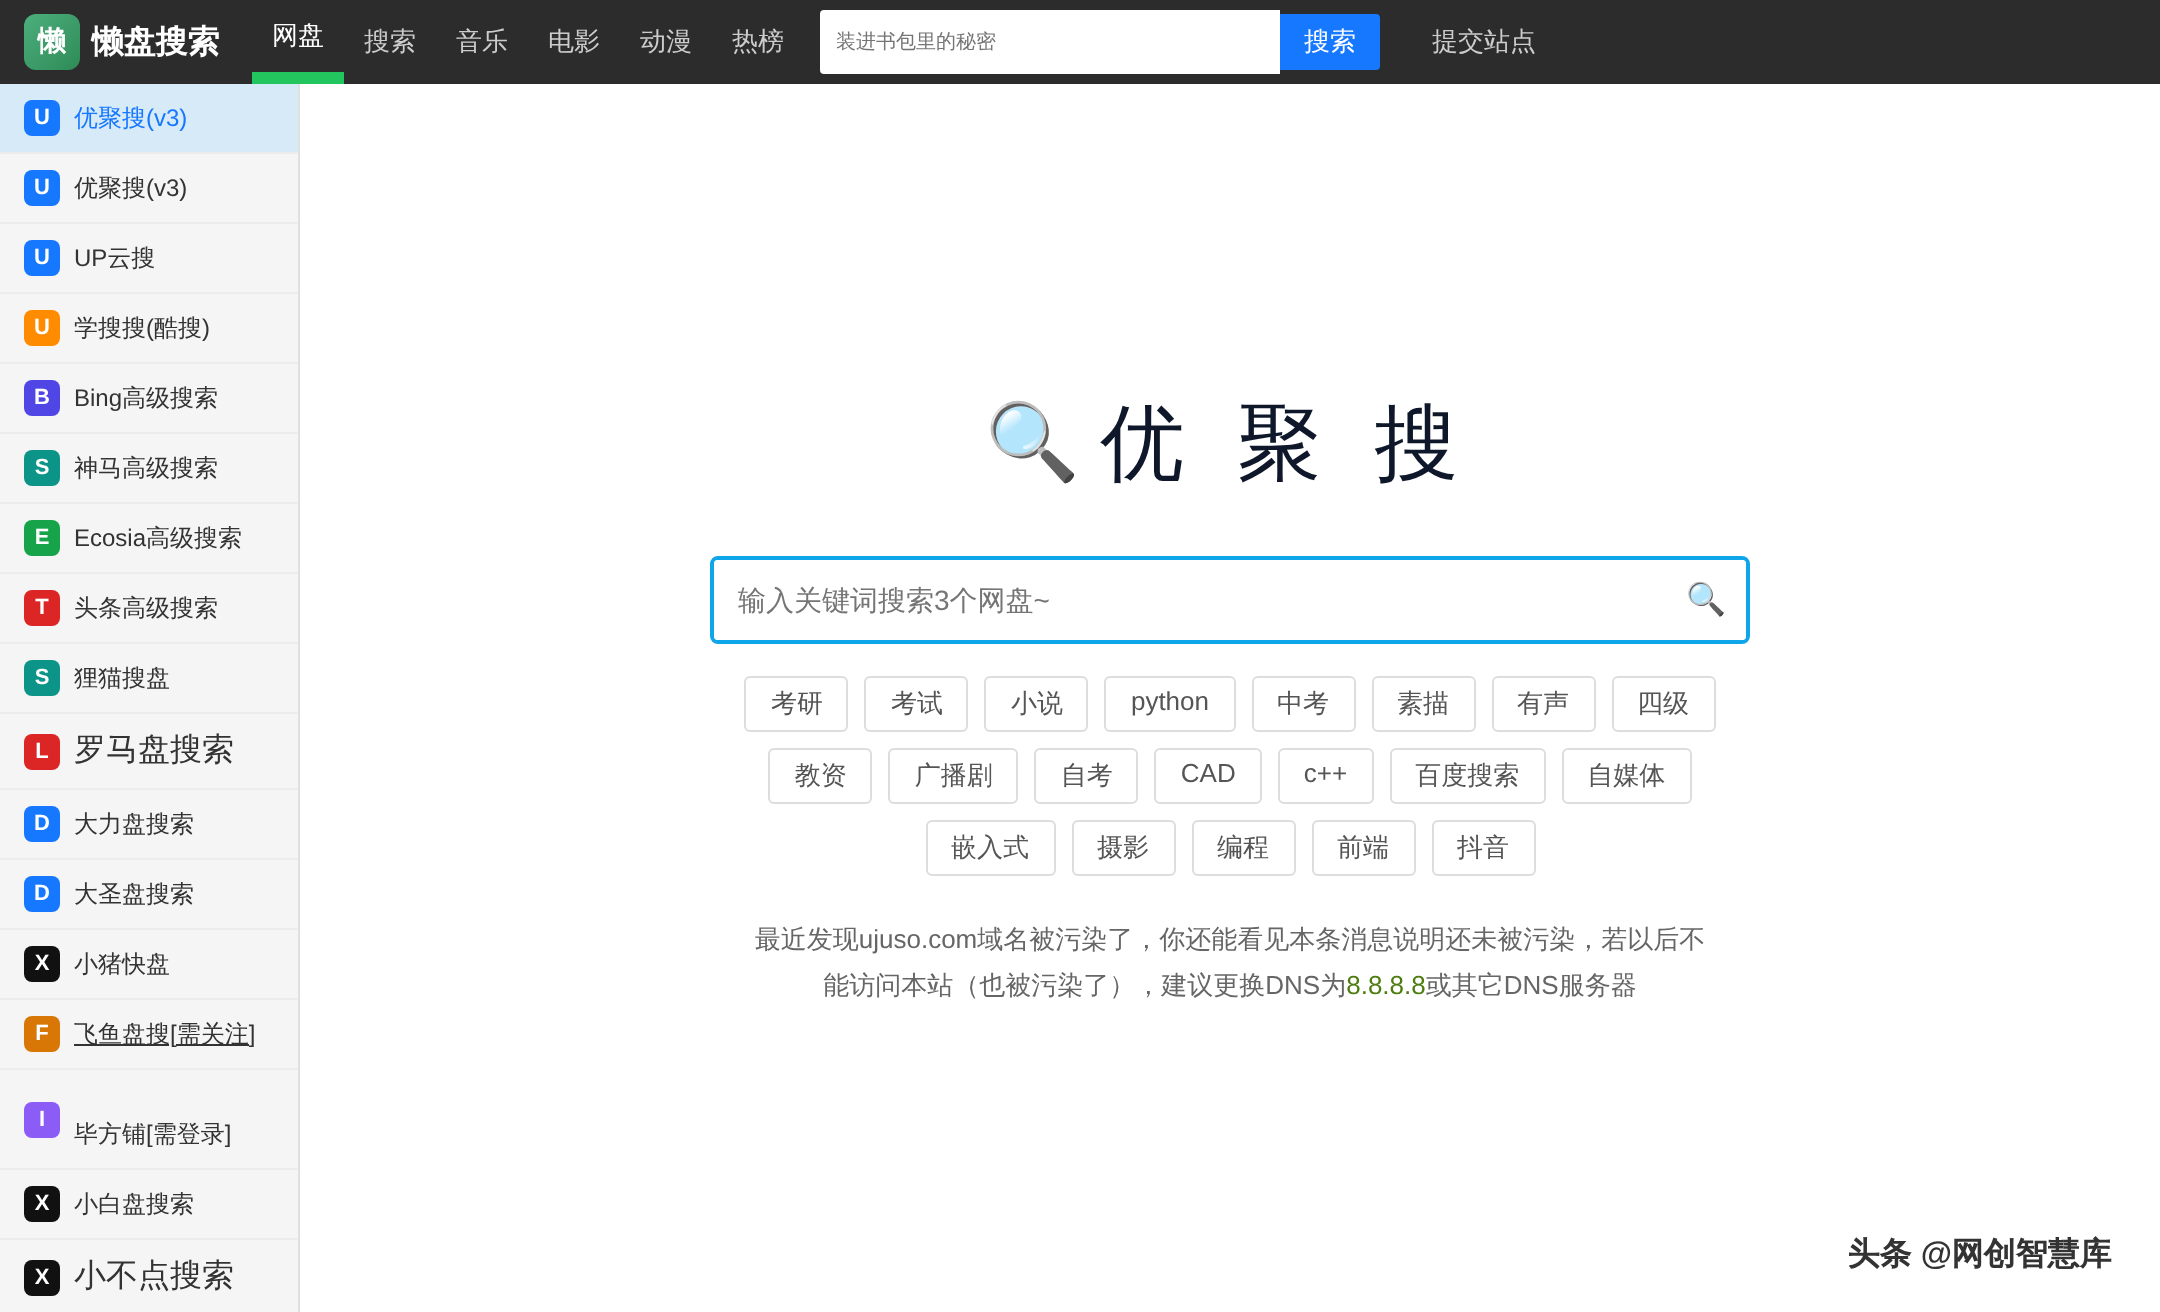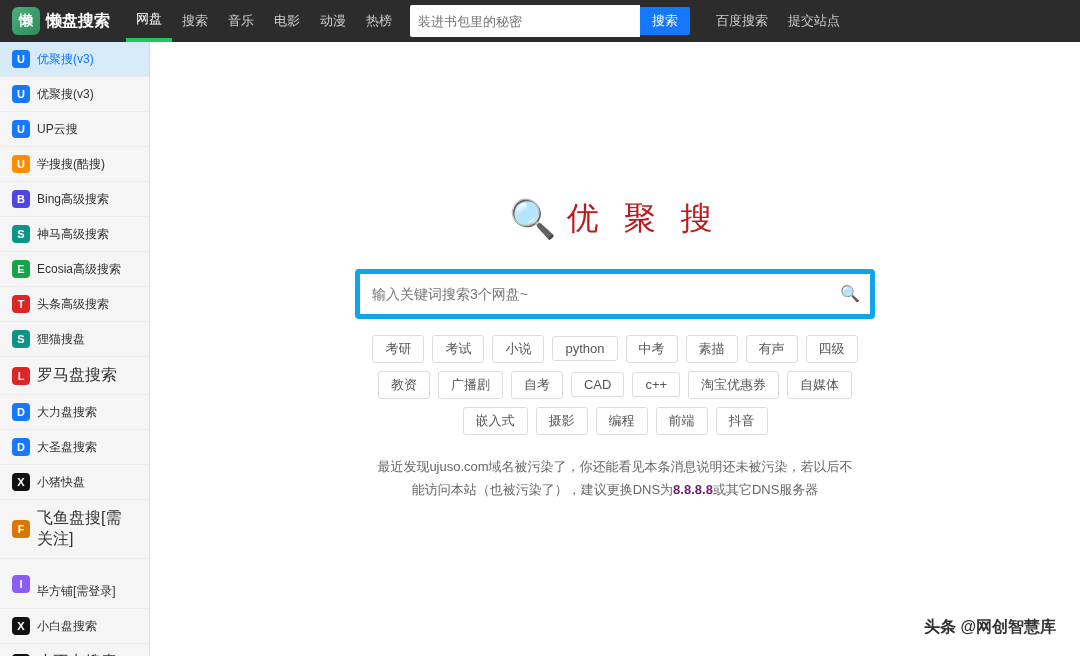--- a/index.html
+++ b/index.html
@@ -33,34 +33,34 @@
     }
     .nav-link {
       color: #ccc;
       font-size: 13px;
       padding: 0 10px;
       cursor: pointer;
       height: 42px;
       display: flex; align-items: center;
       text-decoration: none;
     }
-    .nav-link.active { color: #fff; border-bottom: 4px solid #22c55e; text-align: center; }
+    .nav-link.active { color: #fff; border-bottom: 6px solid #22c55e; text-align: center; }
     #search-bar-top {
       display: flex;
       align-items: center;
       margin-left: 8px;
       flex: 1;
       max-width: 280px;
     }
     #search-input-top {
       flex: 1;
       height: 28px;
       border: none;
       padding: 16px 8px;
-      font-size: 13px;
+      font-size: 10px;
       background: #fff;
       outline: none;
       border-radius: 2px 0 0 2px;
     }
     #search-btn-top {
       height: 28px;
       padding: 0 12px;
       background: #1677ff;
       color: #fff;
       border: none;
@@ -150,30 +150,31 @@
       display: flex;
       align-items: center;
       gap: 10px;
       margin-bottom: 28px;
     }
     #engine-logo {
       font-size: 38px;
       color: #555;
     }
     #engine-name {
-      font-size: 32px;
+      font-size: 42px;
       font-weight: 300;
-      color: #b91c1c;
+      color: #0f172a;
       letter-spacing: 8px;
+      font-family: Liberation Serif, serif;
     }
 
     #main-search-bar {
       display: flex;
       width: 100%;
-      border: 5px solid #0ea5e9;
+      border: 2px solid #0ea5e9;
       border-radius: 4px;
       overflow: hidden;
       margin-bottom: 16px;
     }
     #main-search-input {
       flex: 1;
       height: 40px;
       padding: 0 12px;
       border: none;
       outline: none;
@@ -191,42 +192,41 @@
       cursor: pointer;
     }
 
     #tags-area {
       display: flex;
       flex-wrap: wrap;
       gap: 8px;
       justify-content: center;
       margin-bottom: 20px;
       width: 100%;
-      align-items: center;
     }
     .tag {
       border: 1px solid #ddd;
       border-radius: 3px;
       padding: 4px 12px;
       font-size: 13px;
       color: #555;
       cursor: pointer;
       background: #fff;
     }
 
     #notice-area {
       text-align: center;
       font-size: 13px;
       color: #666;
       line-height: 1.8;
       max-width: 480px;
     }
     #notice-area .dns {
-      color: #701a75;
-      font-weight: bold;
+      color: #4d7c0f;
+      font-weight: normal;
     }
 
     
     #watermark {
       position: absolute;
       bottom: 18px;
       right: 24px;
       font-size: 16px;
       color: #333;
       font-weight: bold;
@@ -249,21 +249,20 @@
       <a class="nav-link">动漫</a>
       <a class="nav-link">热榜</a>
     </div>
 
   <div id="search-bar-top">
     <input id="search-input-top" placeholder="装进书包里的秘密" style="">
     <button id="search-btn-top">搜索</button>
   </div>
 
   <div id="extra-links">
-  <span class="extra-link">百度搜索</span>
       <span class="extra-link">提交站点</span>
     </div>
 </div>
 
 <div id="main-layout">
 
   <div id="sidebar">
   <div class="sidebar-item active">
         <div class="sidebar-badge badge-blue">U</div>
         <span style="font-size: 12px;">优聚搜(v3)</span>
@@ -311,21 +310,21 @@
       <div class="sidebar-item">
         <div class="sidebar-badge badge-blue">D</div>
         <span style="font-size: 12px;">大圣盘搜索</span>
       </div>
       <div class="sidebar-item">
         <div class="sidebar-badge badge-black">X</div>
         <span style="font-size: 12px;">小猪快盘</span>
       </div>
       <div class="sidebar-item">
         <div class="sidebar-badge badge-amber">F</div>
-        <span style="font-size: 16px;">飞鱼盘搜[需关注]</span>
+        <span style="font-size: 12px; text-decoration: underline;">飞鱼盘搜[需关注]</span>
       </div>
       <div class="sidebar-item">
         <div class="sidebar-badge badge-purple">I</div>
         <span style="font-size: 12px; margin-top: 16px;">毕方铺[需登录]</span>
       </div>
       <div class="sidebar-item">
         <div class="sidebar-badge badge-black">X</div>
         <span style="font-size: 12px;">小白盘搜索</span>
       </div>
       <div class="sidebar-item">
@@ -358,21 +357,21 @@
           <div class="tag">python</div>
           <div class="tag">中考</div>
           <div class="tag">素描</div>
           <div class="tag">有声</div>
           <div class="tag">四级</div>
           <div class="tag">教资</div>
           <div class="tag">广播剧</div>
           <div class="tag">自考</div>
           <div class="tag">CAD</div>
           <div class="tag">c++</div>
-          <div class="tag">淘宝优惠券</div>
+          <div class="tag">百度搜索</div>
           <div class="tag">自媒体</div>
           <div class="tag">嵌入式</div>
           <div class="tag">摄影</div>
           <div class="tag">编程</div>
           <div class="tag">前端</div>
           <div class="tag">抖音</div>
         </div>
 
       <div id="notice-area">
       <p>最近发现ujuso.com域名被污染了，你还能看见本条消息说明还未被污染，若以后不能访问本站（也被污染了），建议更换DNS为<span class="dns">8.8.8.8</span>或其它DNS服务器</p>

